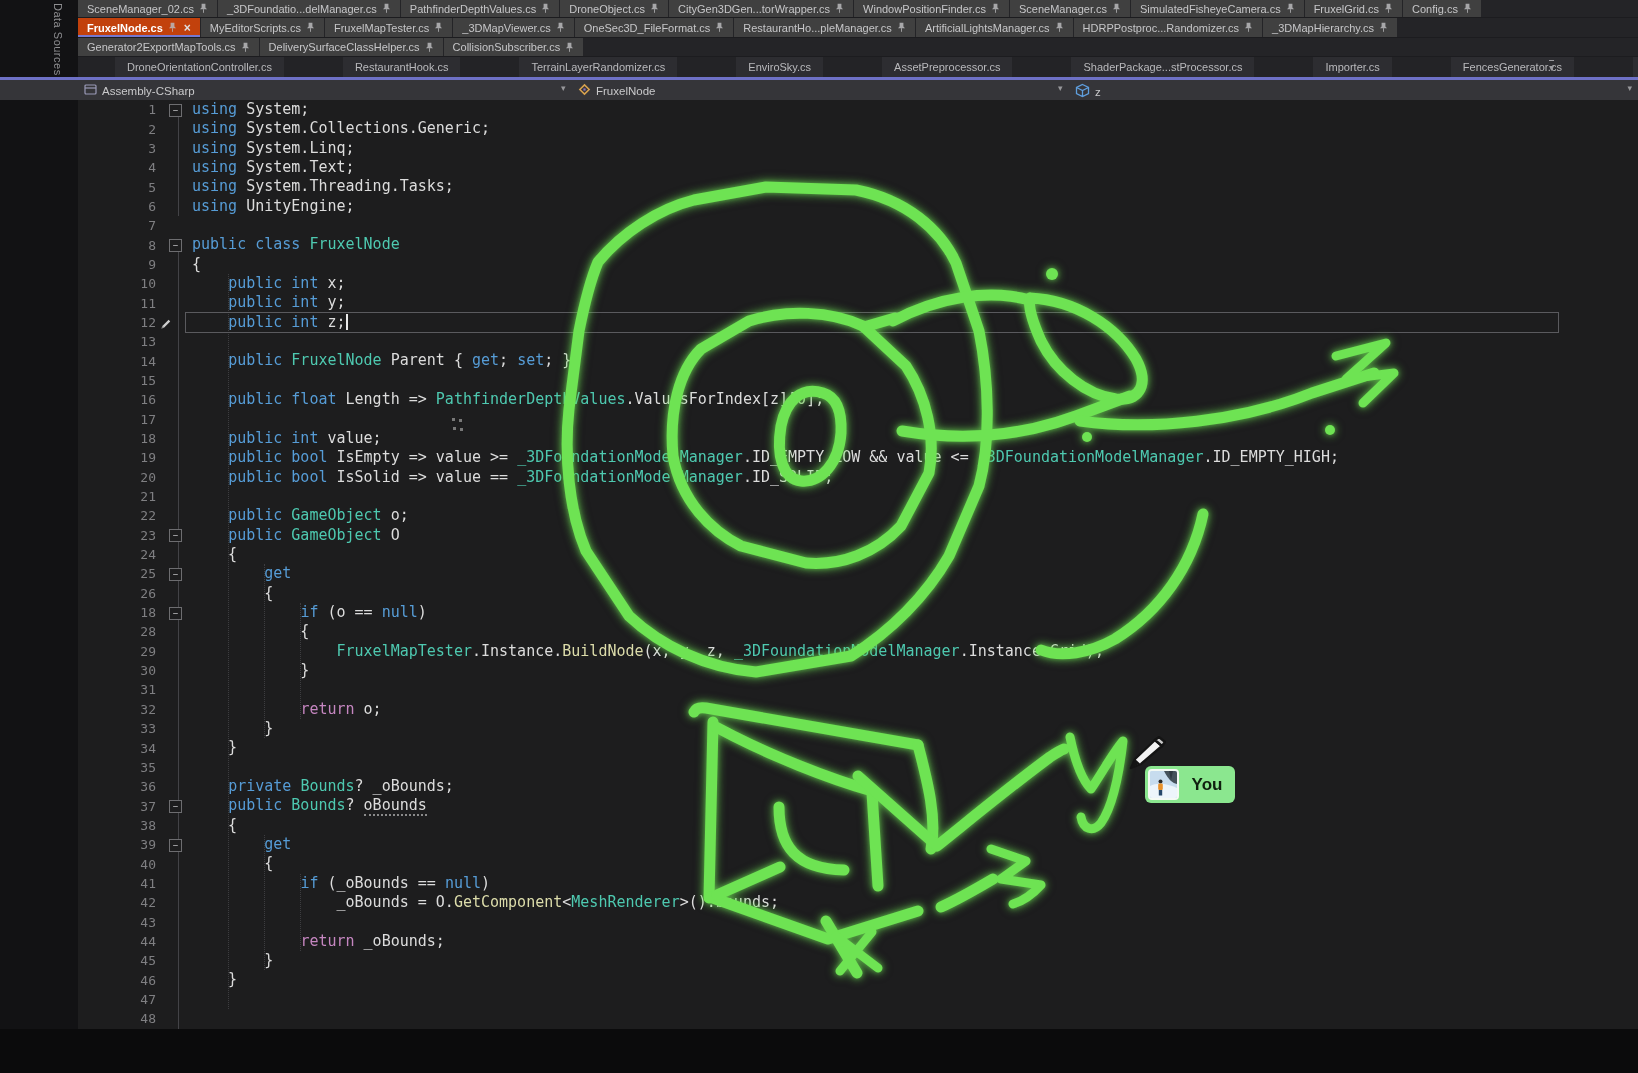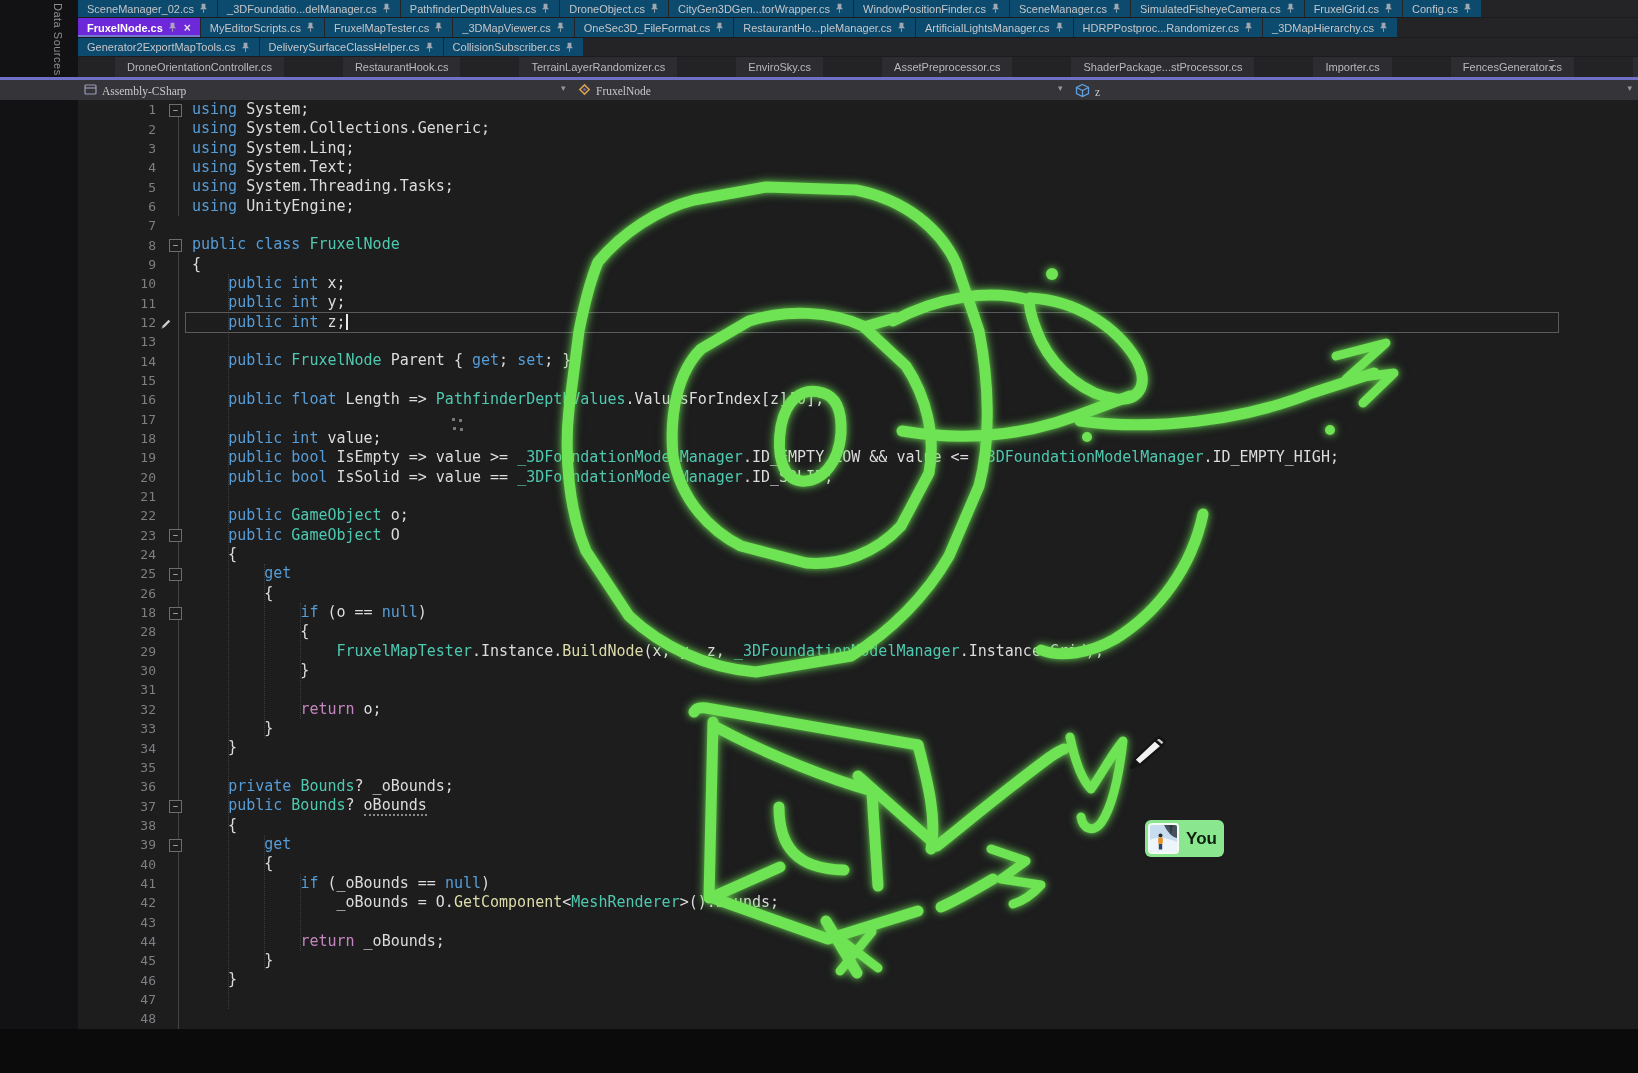--- a/index.html
+++ b/index.html
@@ -11,33 +11,33 @@
   .railtab{position:absolute;left:52px;top:3px;color:#8f8f92;font-size:11px;
            writing-mode:vertical-rl;letter-spacing:.5px;}
   
   .tabwell{position:absolute;left:78px;top:0;right:0;background:#242427;}
   .tabrow{display:flex;align-items:stretch;background:#242427;border-bottom:1px solid #1c1c1f;}
   .tabrow.r1{height:17px;}
   .tabrow.r2{height:19px;}
   .tabrow.r3{height:18px;}
   .tabrow.r4{height:20px;background:#232326;position:relative;}
   .tab{display:flex;align-items:center;gap:5px;padding:0 9px;margin-right:1px;
-       background:#0c4a6e;color:#c6c6c8;font-size:11px;white-space:nowrap;cursor:default;}
+       background:#404040;color:#c6c6c8;font-size:11px;white-space:nowrap;cursor:default;}
   .tabrow.r4 .tab{background:#2d2d31;color:#b9b9bc;margin-right:22px;padding:0 12px;margin-left:37px;}
-  .tab.active{background:#6d28d9;color:#ffffff;font-weight:bold;
+  .tab.active{background:#c2410c;color:#ffffff;font-weight:bold;
               box-shadow:inset 0 -2px 0 #7578cf;}
   .tab .pin{display:inline-flex;opacity:.85;}
   .tab .tclose{font-size:12px;line-height:10px;color:#e0e0e0;margin-left:2px;}
   .overflow-btn{position:absolute;right:84px;top:3px;color:#9a9a9e;font-size:10px;line-height:12px;
                 border-top:1px solid #9a9a9e;padding-top:1px;}
   .accentline{position:absolute;left:0;top:77px;right:0;height:3px;background:#6e71c6;}
   
   .crumb{position:absolute;left:0;top:80px;right:0;height:20px;background:#353539;
          color:#c9c9cb;font-size:11.5px;}
-  .crumb .item{position:absolute;top:3px;display:flex;align-items:center;gap:5px;font-family:Liberation Serif, serif;}
+  .crumb .item{position:absolute;top:3px;display:flex;align-items:center;gap:5px;}
   .chev{color:#97979b;font-size:9px;}
   
   .editor{position:absolute;left:78px;top:100px;width:1560px;height:929px;
           background:#1d1d1e;overflow:hidden;}
   .belowband{position:absolute;left:0;top:1029px;right:0;height:44px;background:#0b0b0c;}
   .marginline{position:absolute;left:100px;top:14px;width:1px;background:#434347;}
   .ml1{height:102px;} .ml2{top:150px;height:779px;}
   .guide{position:absolute;width:0;border-left:1px dotted #3d3d40;}
   .cl{position:relative;height:19.35px;display:flex;align-items:center;}
   .ln{width:78px;flex:0 0 78px;text-align:right;color:#7f7f82;
@@ -55,21 +55,21 @@
   .editmark{position:absolute;left:82px;top:3px;}
   .stray-dots{position:absolute;left:374px;top:318px;width:3px;height:3px;background:#8f8f8f;
               box-shadow:7px 1px 0 #8f8f8f,1px 9px 0 #8f8f8f,8px 10px 0 #8f8f8f;opacity:.8;}
   
   .draw{position:absolute;left:0;top:0;z-index:40;pointer-events:none;
         filter:drop-shadow(0 0 5px rgba(110,227,83,.55)) drop-shadow(0 0 2px rgba(110,227,83,.5));}
   .draw path{fill:none;stroke:currentColor;stroke-linecap:round;stroke-linejoin:round;}
   .draw .w11{stroke-width:11px;} .draw .w9{stroke-width:9px;}
   .draw circle{fill:currentColor;stroke:none;}
   .pencil-cursor{position:absolute;left:1124px;top:736px;z-index:60;}
-  .you-chip{position:absolute;left:1145px;top:820px;width:79px;height:37px;z-index:55;
+  .you-chip{position:absolute;left:1145px;top:766px;width:90px;height:37px;z-index:55;
             border-radius:6px;display:flex;align-items:center;justify-content:space-between;}
   .you-avatar{width:31px;height:31px;margin-left:3px;border-radius:4px;overflow:hidden;
               border:2px solid #f4faf4;box-sizing:border-box;background:#cfe3f2;}
   .you-text{flex:1;text-align:center;color:#10200f;font-size:17px;font-weight:bold;}
 </style>
 </head>
 <body>
 
 <div id="stage">
 

